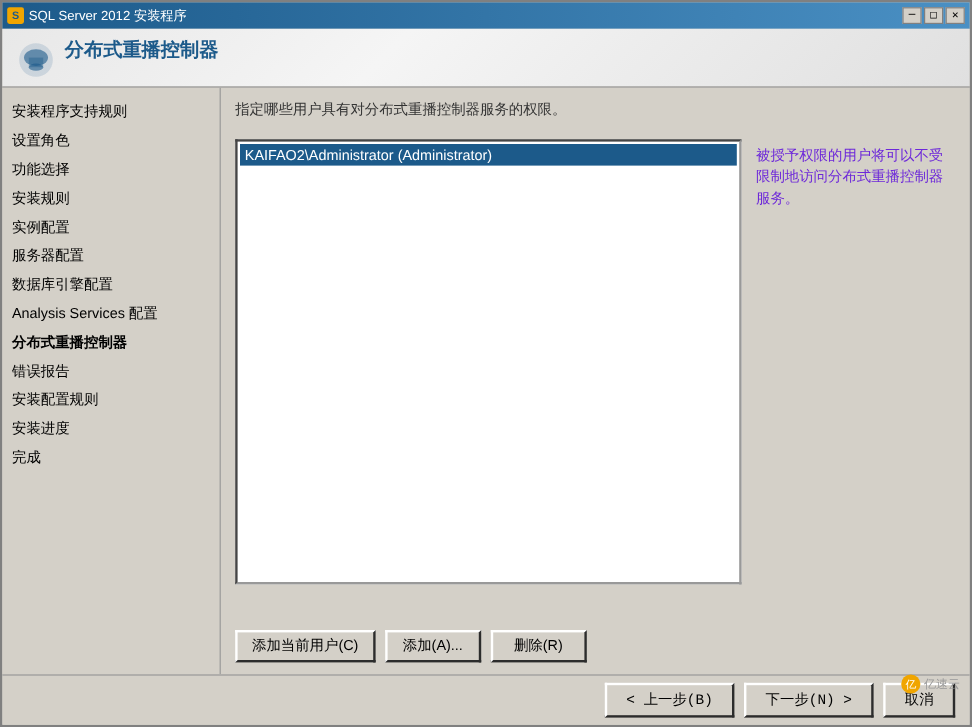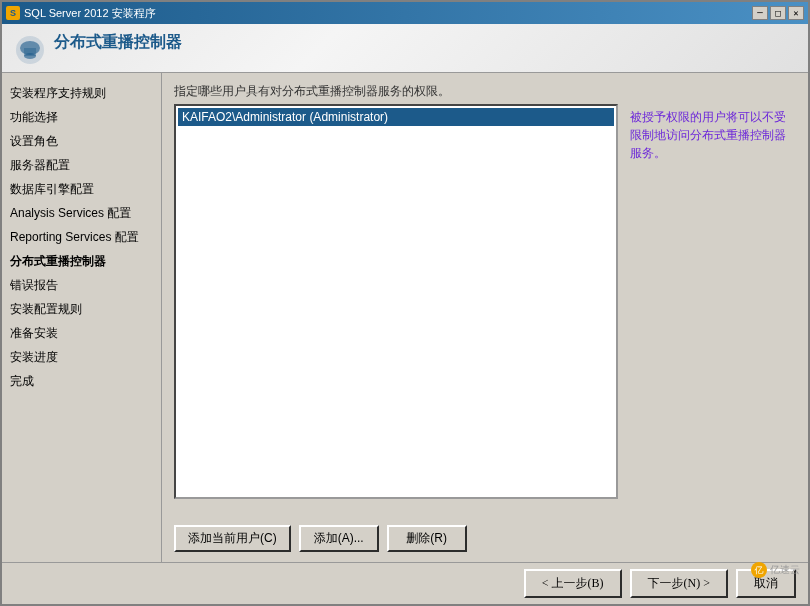--- a/index.html
+++ b/index.html
@@ -106,21 +106,21 @@
     
     .content {
       display: flex;
       flex: 1;
       overflow: hidden;
       background: #d4d0c8;
     }
 
     
     .sidebar {
-      width: 160px;
+      width: 182px;
       flex-shrink: 0;
       padding: 8px 0;
       background: #d4d0c8;
       border-right: 1px solid #999;
     }
 
     .sidebar-item {
       padding: 3px 8px;
       font-size: 12px;
       cursor: pointer;
@@ -132,21 +132,21 @@
       font-weight: bold;
       color: #000;
     }
 
     
     .main {
       flex: 1;
       padding: 10px 12px;
       display: flex;
       flex-direction: column;
-      gap: 0;
+      gap: 12px;
       overflow: hidden;
     }
 
     .main-instruction {
       font-size: 12px;
       color: #333;
       margin-bottom: 4px;
     }
 
     .content-area {
@@ -220,21 +220,21 @@
     }
 
     .footer-btn {
       padding: 4px 16px;
       background: #d4d0c8;
       border: 2px outset #fff;
       border-right-color: #808080;
       border-bottom-color: #808080;
       font-size: 12px;
       cursor: pointer;
-      font-family: Liberation Serif, serif;
+      font-family: Liberation Mono, monospace;
     }
 
     
     .watermark {
       position: absolute;
       bottom: 28px;
       right: 10px;
       font-size: 10px;
       color: #999;
       display: flex;
@@ -286,30 +286,30 @@
     </svg>
     <div class="header-text">
       <div class="header-title">分布式重播控制器</div>
     </div>
   </div>
 
   <div class="content">
 
     <div class="sidebar">
     <div class="sidebar-item">安装程序支持规则</div>
+        <div class="sidebar-item">设置角色</div>
         <div class="sidebar-item">功能选择</div>
-        <div class="sidebar-item">设置角色</div>
+        <div class="sidebar-item">安装规则</div>
+        <div class="sidebar-item">实例配置</div>
         <div class="sidebar-item">服务器配置</div>
         <div class="sidebar-item">数据库引擎配置</div>
         <div class="sidebar-item">Analysis Services 配置</div>
-        <div class="sidebar-item">Reporting Services 配置</div>
         <div class="sidebar-item active">分布式重播控制器</div>
         <div class="sidebar-item">错误报告</div>
         <div class="sidebar-item">安装配置规则</div>
-        <div class="sidebar-item">准备安装</div>
         <div class="sidebar-item">安装进度</div>
         <div class="sidebar-item">完成</div>
       </div>
 
     <div class="main">
       <div class="main-instruction">指定哪些用户具有对分布式重播控制器服务的权限。</div>
 
       <div class="content-area">
         <div class="user-list-container">
           <div class="user-list">

